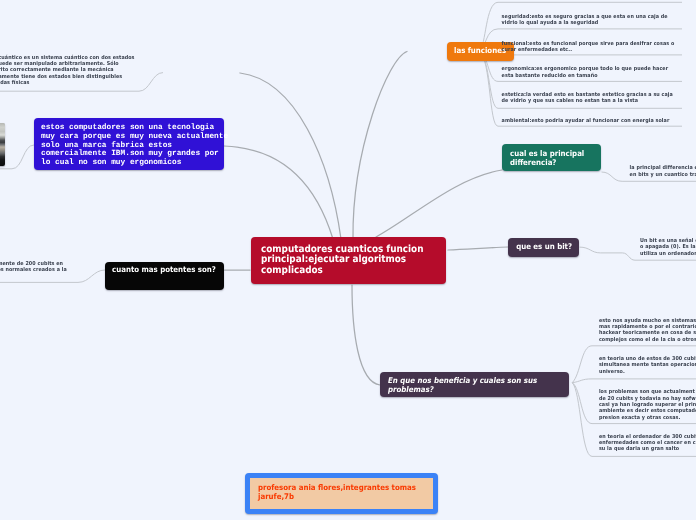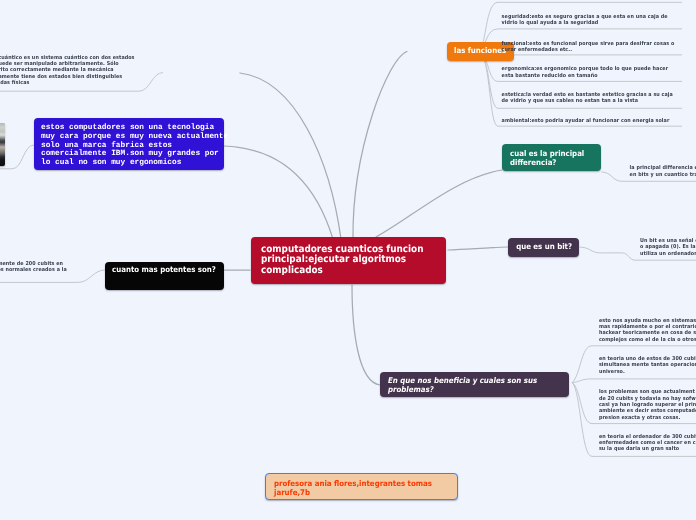--- a/index.html
+++ b/index.html
@@ -89,21 +89,21 @@
 
   <div class="topic nowrap" style="left:105px;top:262px;width:119px;height:28px;padding:3.6px 7px;background:#060606;">
     <span>cuanto mas potentes son?</span>
   </div>
 
   <div class="topic nowrap" style="left:380px;top:372px;width:189px;height:25px;padding:5.4px 8px;background:#44334c;font-style:italic;">
     <span>En que nos beneficia y cuales son sus
 problemas?</span>
   </div>
 
-  <div class="topic nowrap" style="left:245px;top:473px;width:193px;height:27px;padding:6.4px 8px;background:#f2caa4;color:#f93a02;border:1px solid #3b82f6;margin-left:20px;">
+  <div class="topic nowrap" style="left:245px;top:473px;width:193px;height:41px;padding:6.4px 8px;background:#f2caa4;color:#f93a02;border:5px solid #3b82f6;">
     <span>profesora ania flores,integrantes tomas
 jarufe,7b</span>
   </div>
 
   <div class="note" style="left:501.6px;top:13.50px;">seguridad:esto es seguro gracias a que esta en una caja de
 vidrio lo qual ayuda a la seguridad</div>
   <div class="note" style="left:501.6px;top:40.60px;">funcional:esto es funcional porque sirve para desifrar cosas o
 curar enfermedades etc..</div>
   <div class="note" style="left:501.6px;top:66.30px;">ergonomica:es ergonomico porque todo lo que puede hacer
 esta bastante reducido en tamaño</div>

